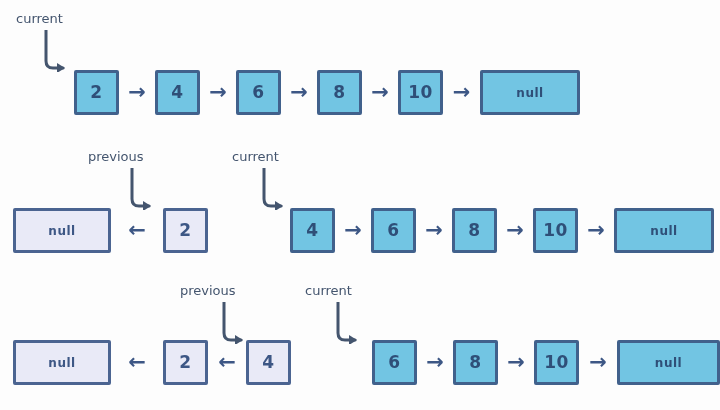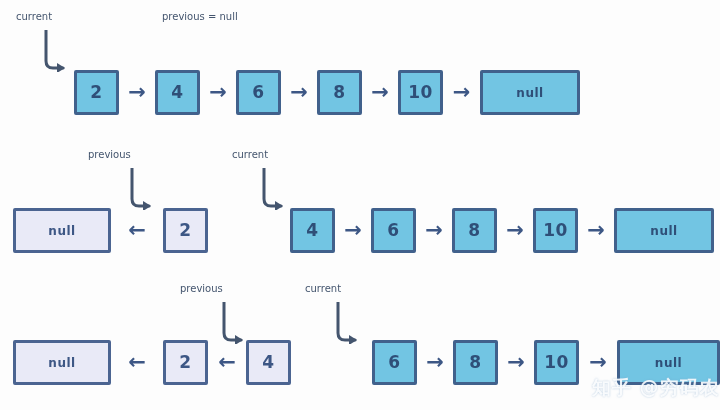--- a/index.html
+++ b/index.html
@@ -60,21 +60,21 @@
     line-height: 1;
     display: flex;
     align-items: center;
     justify-content: center;
     font-family: "DejaVu Sans", sans-serif;
   }
 
   
   .plabel {
     position: absolute;
-    font-size: 10px;
+    font-size: 13px;
     color: #44556e;
     white-space: nowrap;
     line-height: 1;
     font-family: "DejaVu Sans", "Liberation Sans", sans-serif;
   }
 
   
   .elbow {
     position: absolute;
   }
@@ -94,21 +94,20 @@
 </head>
 <body>
 
 <div id="stage">
     <div style="position: absolute; left: 0px; top: 0px; width: 720px; height: 410px;">
       <div class="plabel" style="left: 16px; top: 12px;">current</div>
       <svg class="elbow" width="26" height="42" style="left: 44px; top: 30px;">
         <path d="M 2 0 L 2 31 Q 2 38 9 38 L 19 38" stroke="#44556e" stroke-width="3" fill="none" stroke-linecap="round"></path>
         <path d="M 13 33 L 21 38 L 13 43 Z" fill="#44556e"></path>
       </svg>
-      <div class="plabel" style="left: 162px; top: 12px;">previous = null</div>
       <div class="linkarrow" style="left: 119px; top: 70px; width: 36px; height: 45px;">→</div>
       <div class="linkarrow" style="left: 200px; top: 70px; width: 36px; height: 45px;">→</div>
       <div class="linkarrow" style="left: 281px; top: 70px; width: 36px; height: 45px;">→</div>
       <div class="linkarrow" style="left: 362px; top: 70px; width: 36px; height: 45px;">→</div>
       <div class="linkarrow" style="left: 443px; top: 70px; width: 37px; height: 45px;">→</div>
       <div class="node blue" style="left: 74px; top: 70px; width: 45px; height: 45px;">
         <span>2</span>
       </div>
       <div class="node blue" style="left: 155px; top: 70px; width: 45px; height: 45px;">
         <span>4</span>
@@ -195,14 +194,13 @@
       <div class="node blue" style="left: 453px; top: 340px; width: 45px; height: 45px;">
         <span>8</span>
       </div>
       <div class="node blue" style="left: 534px; top: 340px; width: 45px; height: 45px;">
         <span>10</span>
       </div>
       <div class="node blue nullbox" style="left: 617px; top: 340px; width: 103px; height: 45px;">
         <span>null</span>
       </div>
     </div>
-    <div class="watermark" style="left: 592px; top: 375px;">知乎 @穷码农</div>
   </div>
 
 </body></html>

